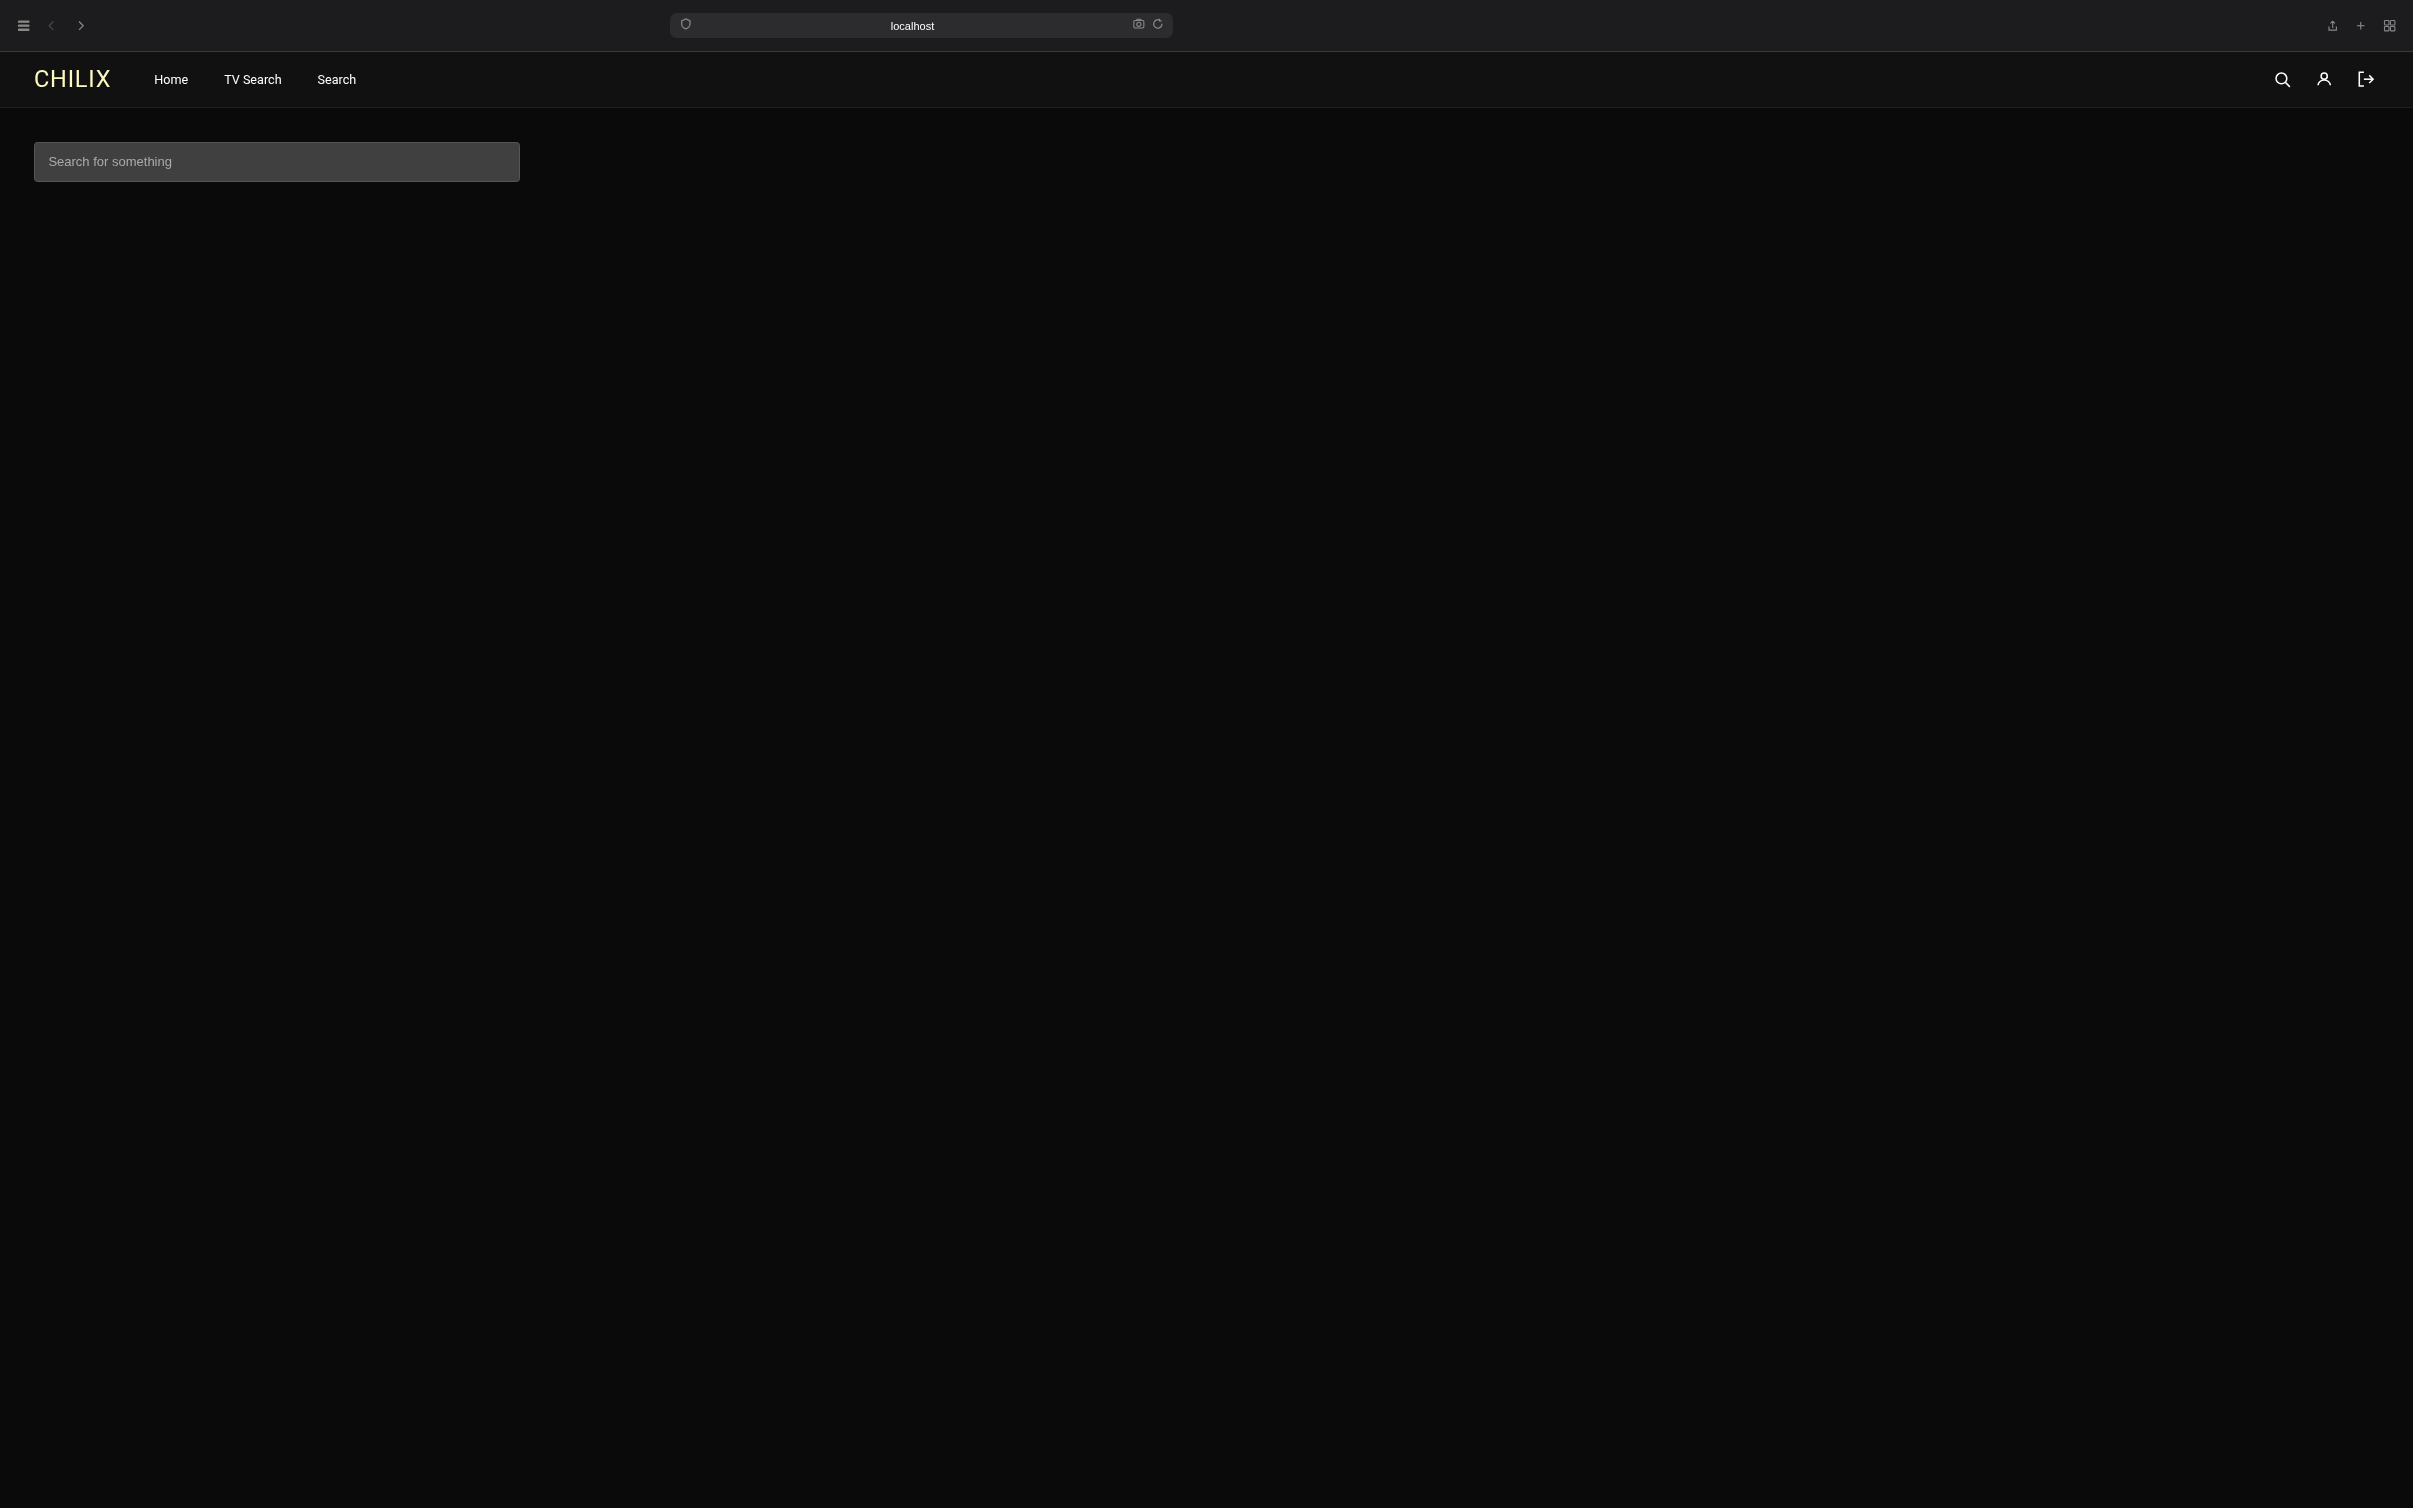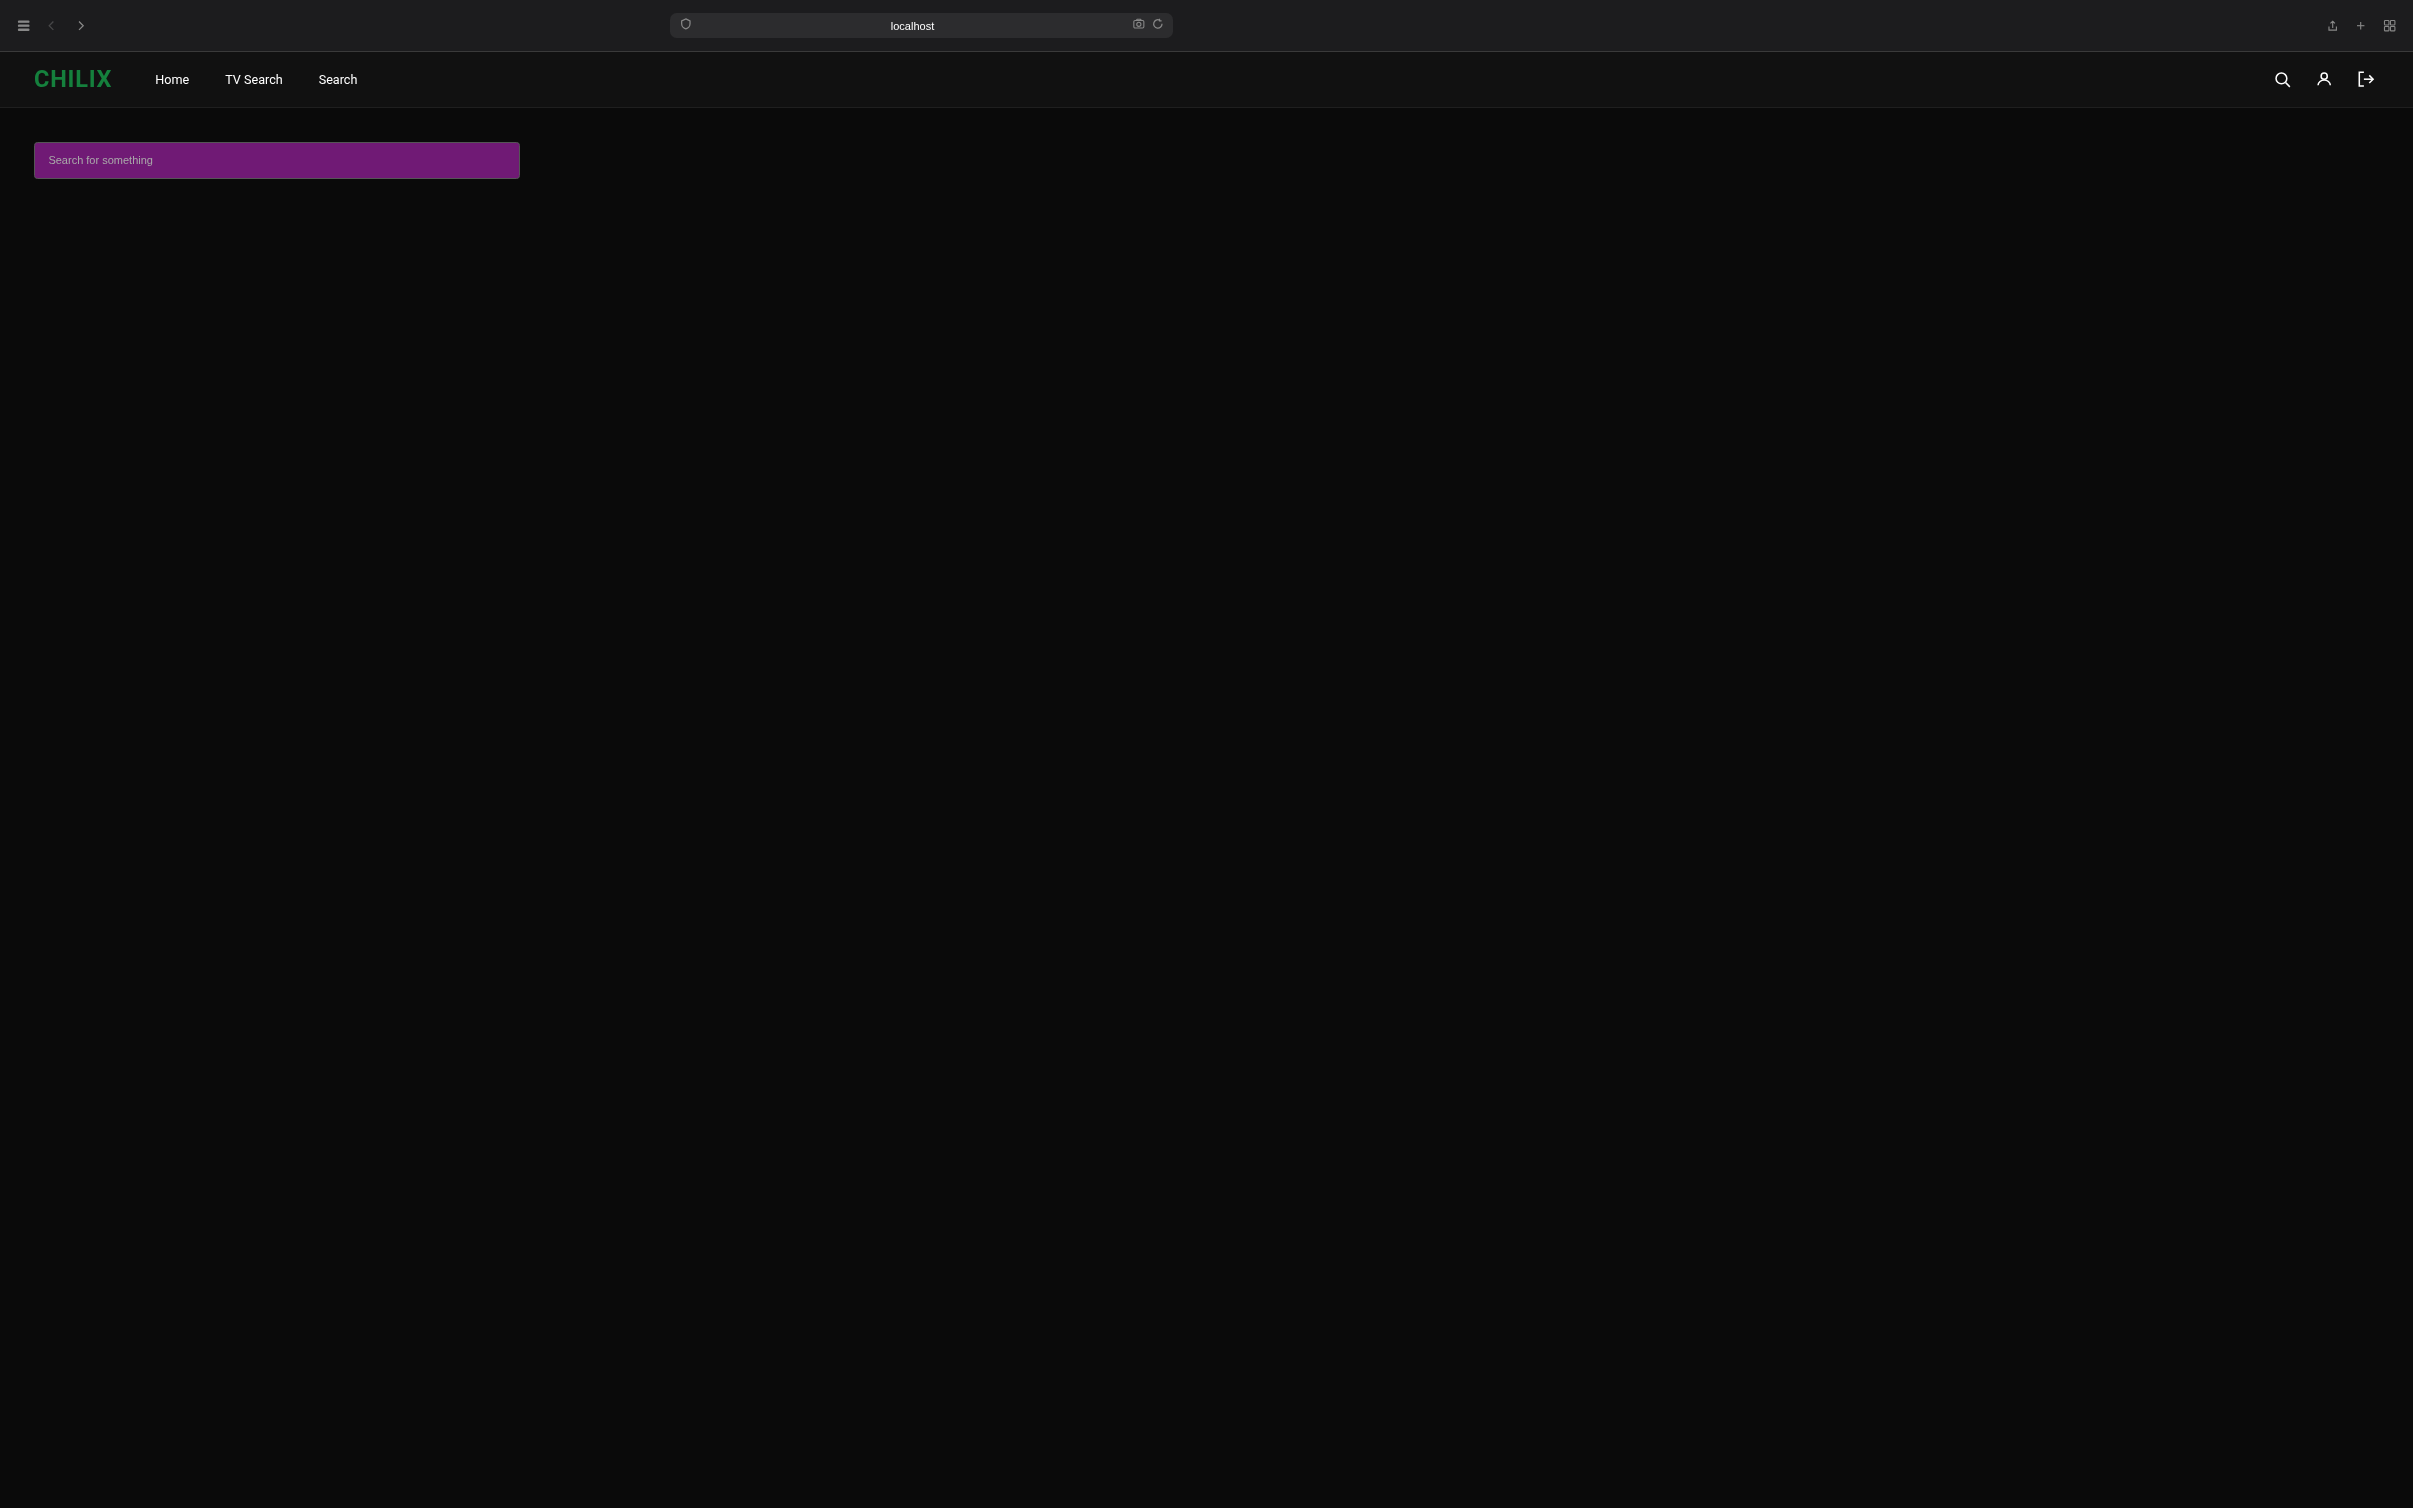--- a/index.html
+++ b/index.html
@@ -102,22 +102,22 @@
       background-color: #111111;
       padding: 13.4px 34px;
       display: flex;
       align-items: center;
       justify-content: space-between;
       border-bottom: 0.8px solid #1f1f1f;
     }
 
     .logo {
       font-size: 23.5px;
-      font-weight: 700;
-      color: #15803d;
+      font-weight: 400;
+      color: #fef9c3;
       letter-spacing: 0.8px;
       text-decoration: none;
     }
 
     .nav {
       display: flex;
       align-items: center;
       gap: 27px;
       margin-left: 34px;
     }
@@ -169,26 +169,26 @@
       padding: 34px 34px;
     }
 
     .search-input-wrapper {
       width: 486px;
       max-width: 100%;
     }
 
     .search-input {
       width: 100%;
-      background-color: #701a75;
+      background-color: #404040;
       border: 1.3px solid #555555;
       border-radius: 3.4px;
       padding: 11.7px 13.4px;
       color: #aaaaaa;
-      font-size: 11px;
+      font-size: 13px;
       outline: none;
     }
 
     .search-input::placeholder {
       color: #aaaaaa;
     }
   </style>
 </head>
 <body>
 

